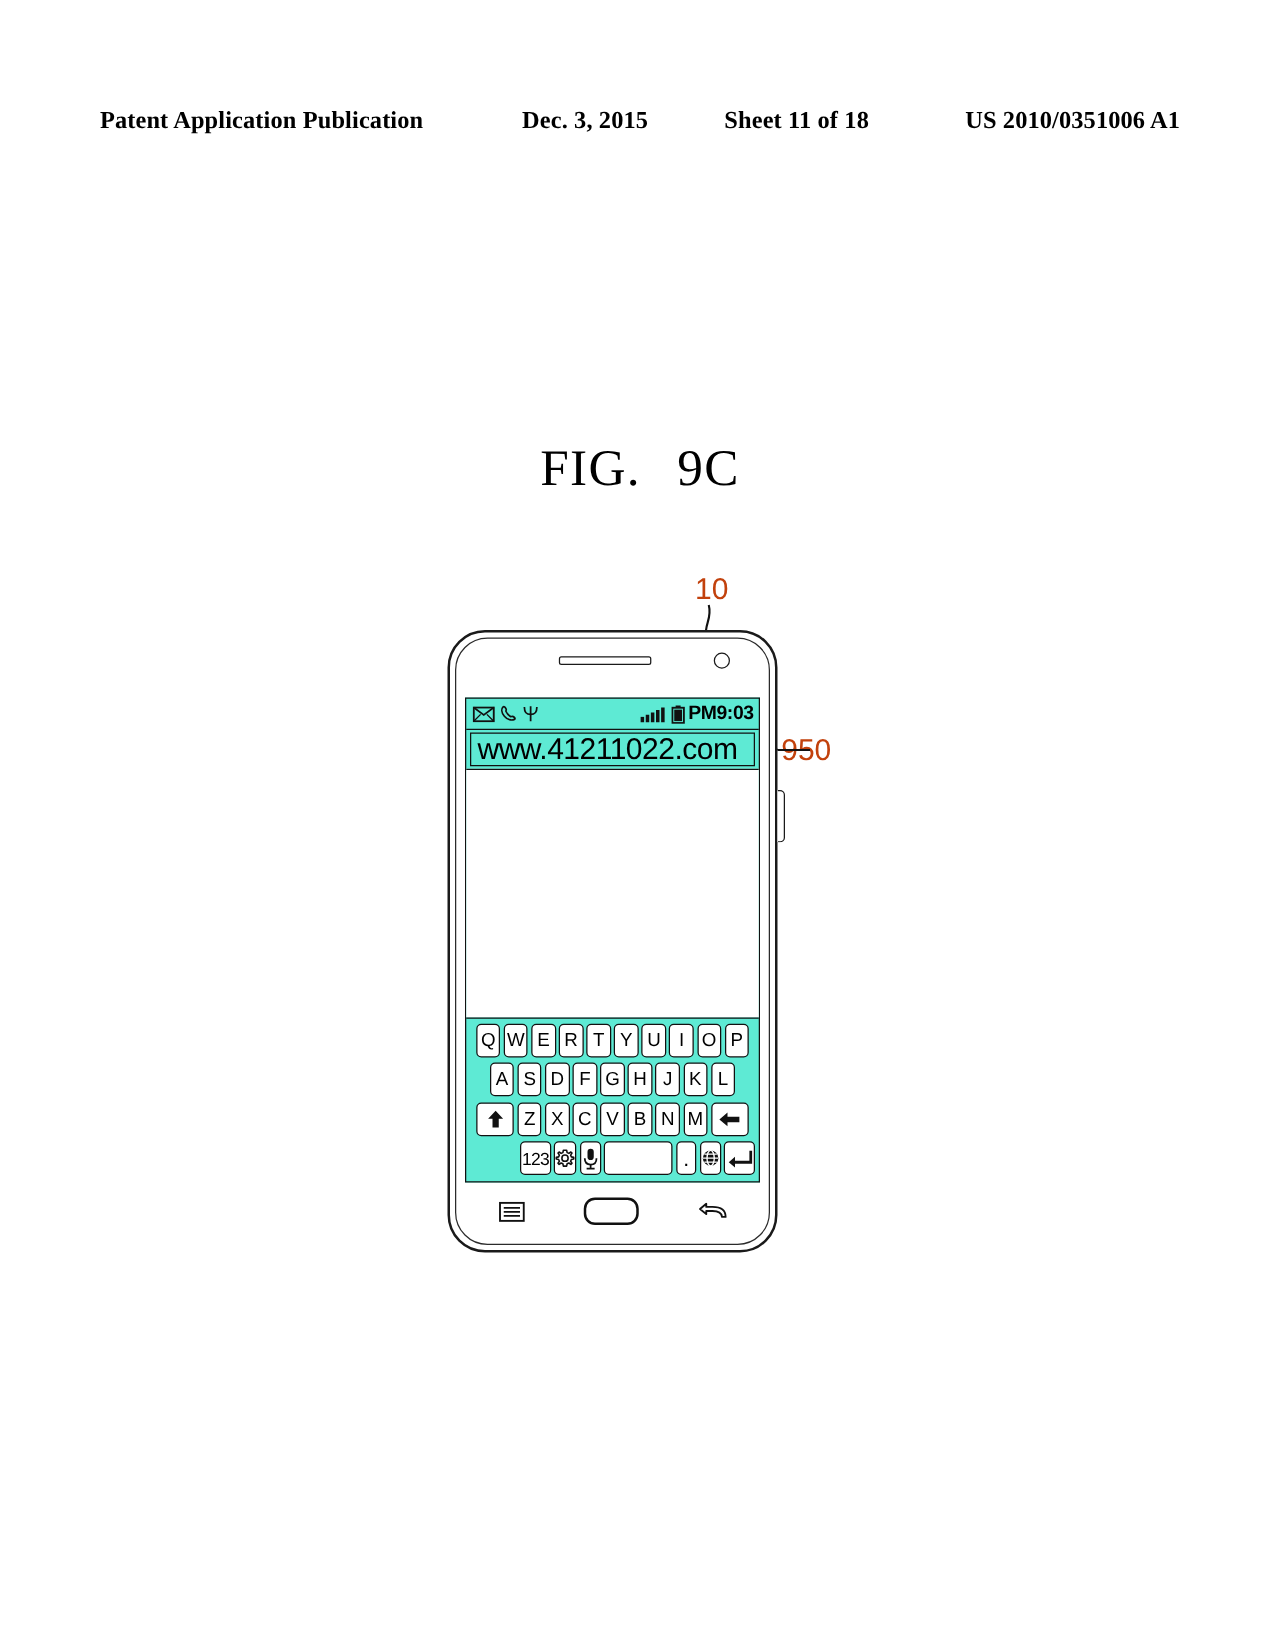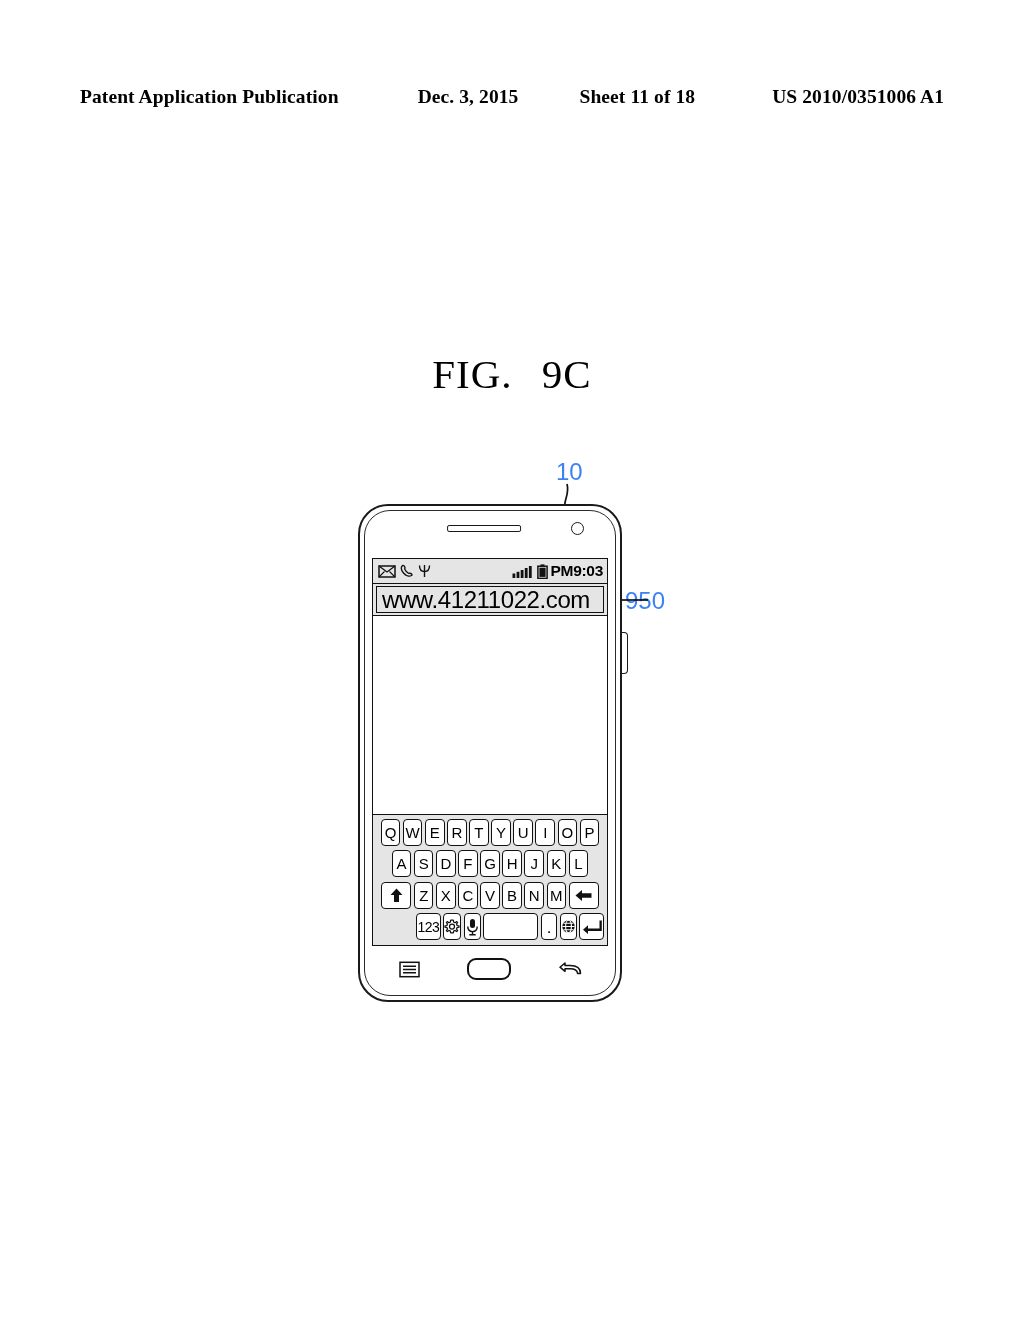--- a/index.html
+++ b/index.html
@@ -48,21 +48,21 @@
     font-size: 41px;
     letter-spacing: 1px;
   }
   .fig-title .fig-word { margin-right: 18px; }
 
   
   .ref-label {
     position: absolute;
     font-family: "Liberation Sans", sans-serif;
     font-size: 24px;
-    color: #3b82f6;
+    color: #c2410c;
   }
   .ref-10 { top: 458px; left: 556px; }
   .ref-950 { top: 587px; left: 625px; }
 
   .leader-svg {
     position: absolute;
     top: 0; left: 0;
     width: 1024px;
     height: 1320px;
     pointer-events: none;
@@ -128,21 +128,21 @@
 
   
   .screen {
     position: absolute;
     left: 14px;
     top: 54px;
     width: 236px;
     height: 388px;
     border: 1.7px solid #111;
     box-sizing: border-box;
-    background: #e5e5e5;
+    background: #5eead4;
     display: flex;
     flex-direction: column;
   }
 
   
   .status-bar {
     height: 25px;
     border-bottom: 1.7px solid #111;
     display: flex;
     align-items: center;

